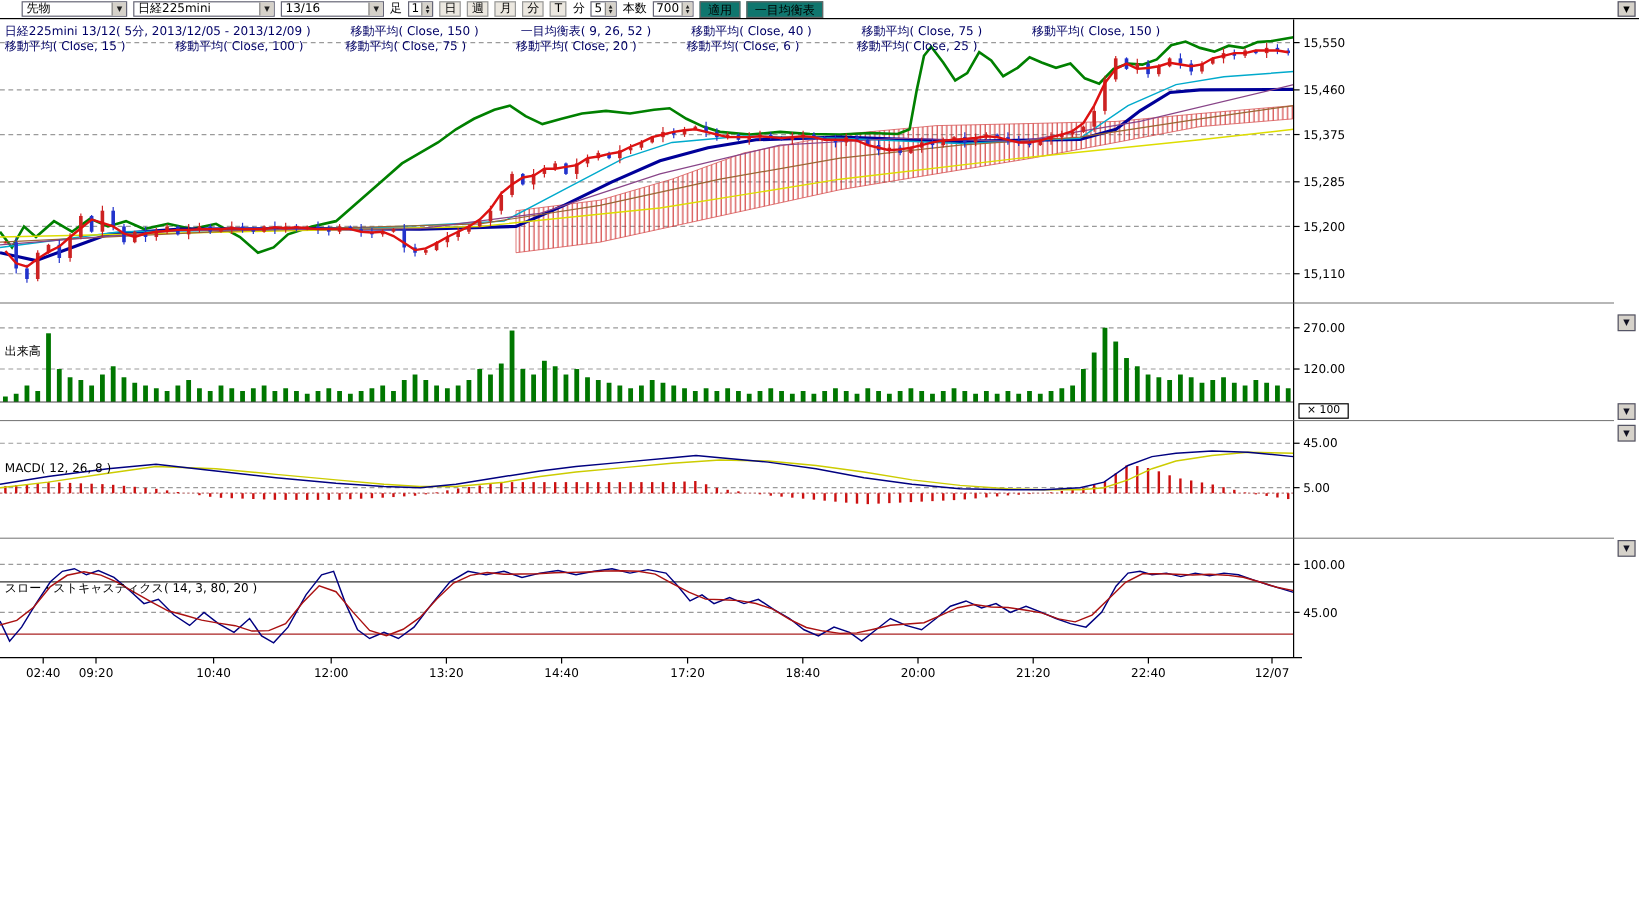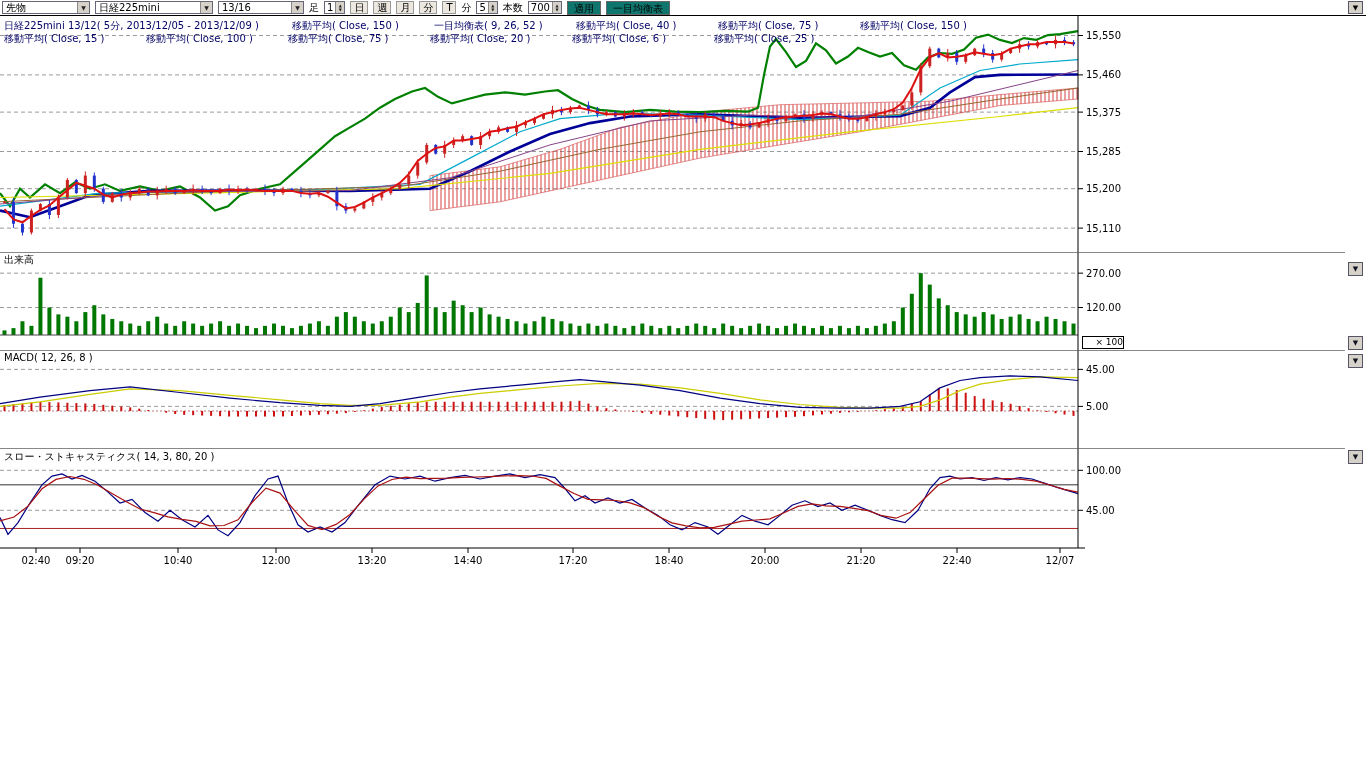--- a/index.html
+++ b/index.html
@@ -1,42 +1,42 @@
 <!DOCTYPE html>
 <html><head>
 <meta charset="utf-8">
 <style>
 *{box-sizing:border-box;margin:0;padding:0;}
 html,body{width:1366px;height:768px;}
 body{background:#fff;font-family:"DejaVu Sans",sans-serif;font-size:10px;position:relative;overflow:hidden;}
 #chart-svg{position:absolute;top:0;left:0;}
-.toolbar{position:absolute;top:0;left:0;width:1366px;height:16px;background:#fff;border-bottom:1px solid #000;display:flex;align-items:center;gap:5px;padding:1px 2px;z-index:5;}
+.toolbar{position:absolute;top:0;left:0;width:1366px;height:16px;background:#fff;border-bottom:1px solid #000;display:flex;align-items:center;gap:5px;padding:1px 18px;z-index:5;}
 .combo{display:flex;align-items:center;justify-content:space-between;border:1px solid #667;background:#fff;height:13px;}
 .ct{padding:0 3px;line-height:11px;white-space:nowrap;}
 .ca{width:12px;height:11px;background:#d6d2ca;border-left:1px solid #888;font-size:6px;display:flex;align-items:center;justify-content:center;color:#222;}
 .w-cat{width:88px}.w-sym{width:118px}.w-con{width:86px}
 .lbl{line-height:13px;white-space:nowrap;}
 .spin{display:flex;border:1px solid #667;background:#fff;height:13px;align-items:stretch;}
 .sv{padding:0 2px;line-height:11px;min-width:10px;text-align:right;}
 .sa{width:9px;background:#d6d2ca;border-left:1px solid #888;display:flex;flex-direction:column;align-items:center;justify-content:center;font-size:4px;line-height:4px;color:#222;}
 .pbtn{height:13px;padding:0 3px;background:#ece8e0;border:1px solid #999;font-size:10px;line-height:10px;font-family:inherit;cursor:default;}
 .tbox{height:13px;padding:0 3px;border:1px solid #999;background:#ece8e0;line-height:11px;}
 .abtn{height:14px;padding:0 6px;background:#0f766e;border:1px solid #666;font-size:10px;font-family:inherit;cursor:default;}
 .tb-arrow{position:absolute;right:3px;top:1px;width:15px;height:13px;background:#d6d2ca;border:1px solid #556;display:flex;align-items:center;justify-content:center;font-size:7px;}
 .legend{position:absolute;left:4px;color:#000066;white-space:nowrap;z-index:4;}
 .legend span{display:inline-block;}
 .lg-wide{width:288px;}
 .lg-col{width:142px;}
 #lg1{top:19px;text-decoration:underline;}
 #lg2{top:32px;}
-.ptitle{position:absolute;left:4px;color:#000;z-index:4;}
+.ptitle{position:absolute;left:4px;color:#000;z-index:4;margin-top:33px;}
 #vol-title{top:253px;}
 #macd-title{top:352px;}
 #stoch-title{top:450px;}
-.mult{position:absolute;left:1082px;top:336px;width:42px;height:13px;border:1px solid #000;text-align:right;line-height:11px;font-size:9px;background:#fff;z-index:4;}
+.mult{position:absolute;left:1082px;top:336px;width:42px;height:13px;border:1px solid #000;text-align:center;line-height:11px;font-size:9px;background:#fff;z-index:4;}
 .side-btn{position:absolute;left:1348px;width:15px;height:14px;background:#d6d2ca;border:1px solid #556;display:flex;align-items:center;justify-content:center;font-size:7px;color:#112;z-index:4;}
 #sb-vol{top:262px;}#sb-mult{top:336px;}#sb-macd{top:354px;}#sb-stoch{top:450px;}
 </style>
 </head>
 <body>
 
 <svg id="chart-svg" width="1366" height="580">
     <defs>
       <pattern id="vhatch" width="4" height="4" patternUnits="userSpaceOnUse">
         <line x1="1" y1="0" x2="1" y2="4" stroke="#cc2222" stroke-width="1"></line>

